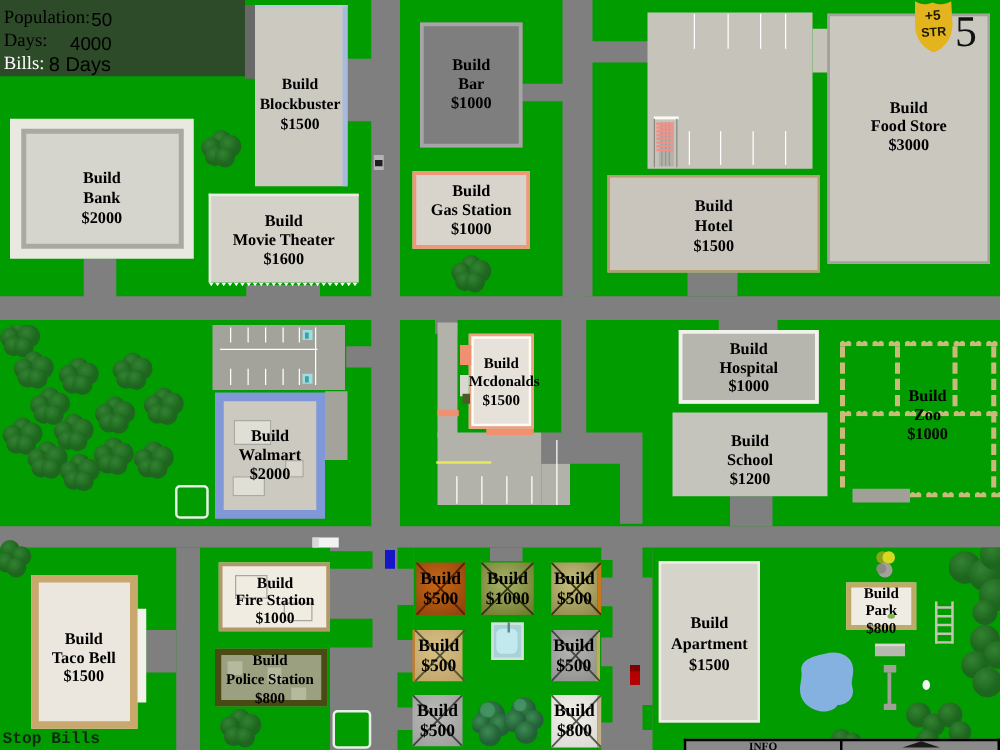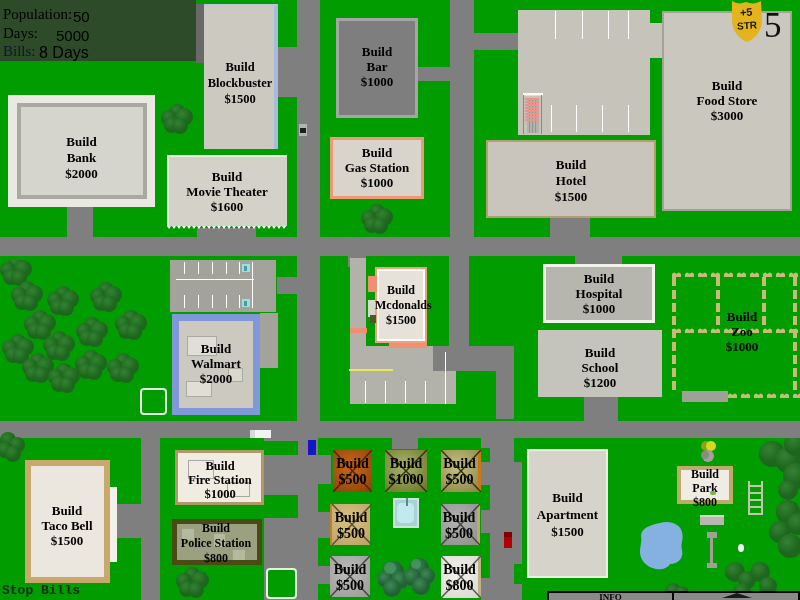--- a/index.html
+++ b/index.html
@@ -80,23 +80,23 @@
 <div style="position:absolute;left:0;top:0;width:196px;height:61px;background:#2d4b28;z-index:30;"></div>
 
 <div style="position:absolute;left:196px;top:4px;width:8px;height:59px;background:#696969;z-index:30;"></div>
 
 <div style="position:absolute;left:3px;top:6px;font-size:15px;color:#000;z-index:31;font-family:'Liberation Serif',serif;">Population:</div>
 
 <div style="position:absolute;left:73px;top:8px;font-size:15px;color:#000;z-index:31;font-family:'Liberation Sans',sans-serif;">50</div>
 
 <div style="position:absolute;left:3px;top:25px;font-size:15px;color:#000;z-index:31;font-family:'Liberation Serif',serif;">Days:</div>
 
-<div style="position:absolute;left:56px;top:27px;font-size:15px;color:#000;z-index:31;font-family:'Liberation Sans',sans-serif;">5000</div>
-
-<div style="position:absolute;left:3px;top:43px;font-size:15px;color:#0f172a;z-index:31;font-family:'Liberation Serif',serif;">Bills:</div>
+<div style="position:absolute;left:56px;top:27px;font-size:15px;color:#000;z-index:31;font-family:'Liberation Sans',sans-serif;">4000</div>
+
+<div style="position:absolute;left:3px;top:43px;font-size:15px;color:#ffffff;z-index:31;font-family:'Liberation Serif',serif;">Bills:</div>
 
 <div style="position:absolute;left:39px;top:44px;font-size:16px;color:#000;z-index:31;font-family:'Liberation Sans',sans-serif;">8 Days</div>
 
 <div style="position:absolute;left:8px;top:95px;width:147px;height:112px;background:#e9e9e1;"></div>
 <div style="position:absolute;left:17px;top:103px;width:130px;height:96px;background:#a9a9a1;"></div>
 <div style="position:absolute;left:21px;top:107px;width:122px;height:88px;background:#d5d5cd;"></div>
 
 <div class="bl" style="left:8px;top:134px;width:147px;line-height:16px;">Build<br>Bank<br>$2000</div>
 
 <div style="position:absolute;left:204px;top:4px;width:70px;height:143px;background:#ccc9c1;border-right:4px solid #a7bbdf;border-top:2px solid #b8c6e4;"></div>

